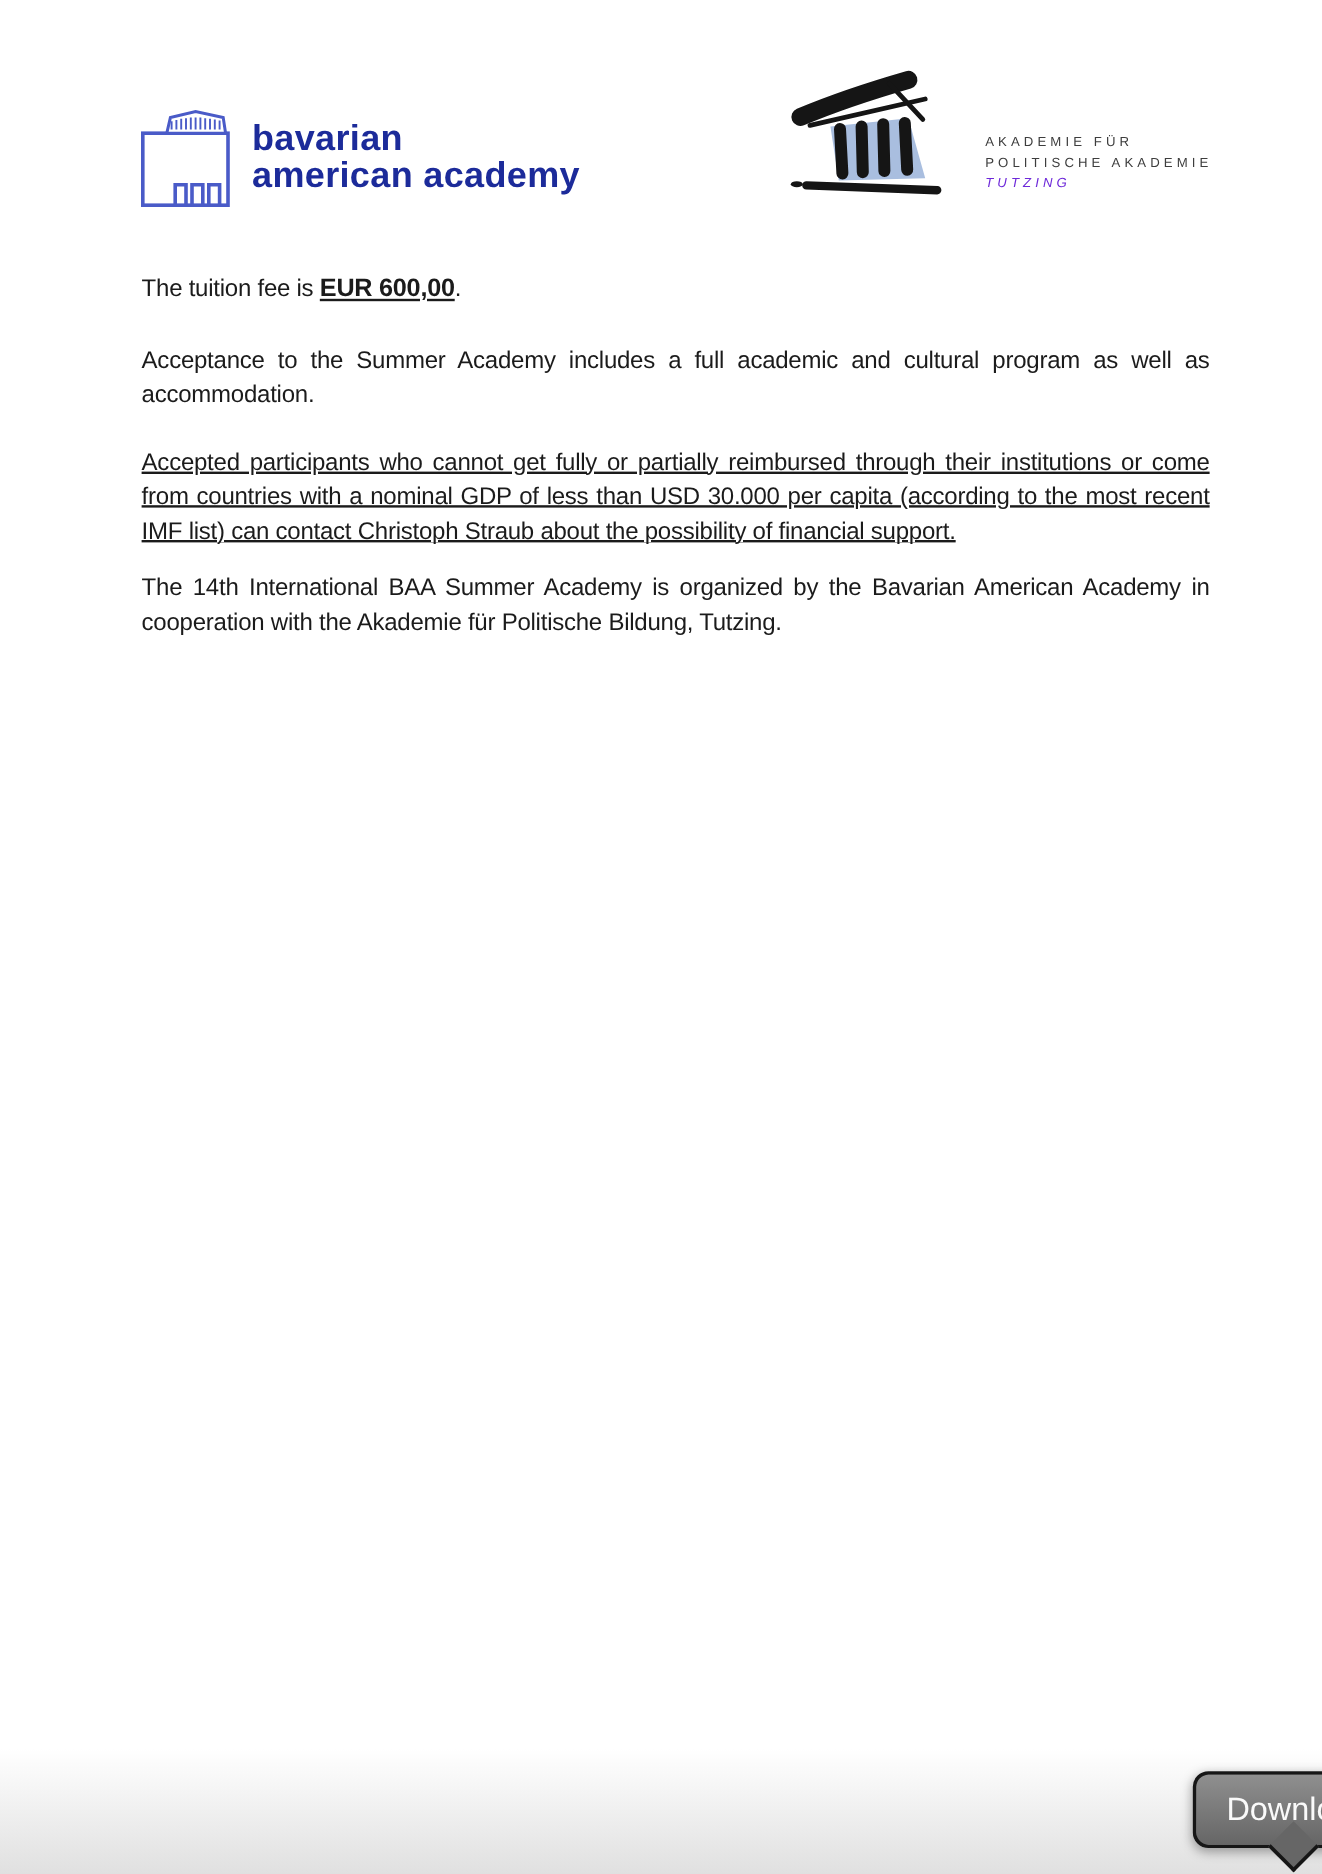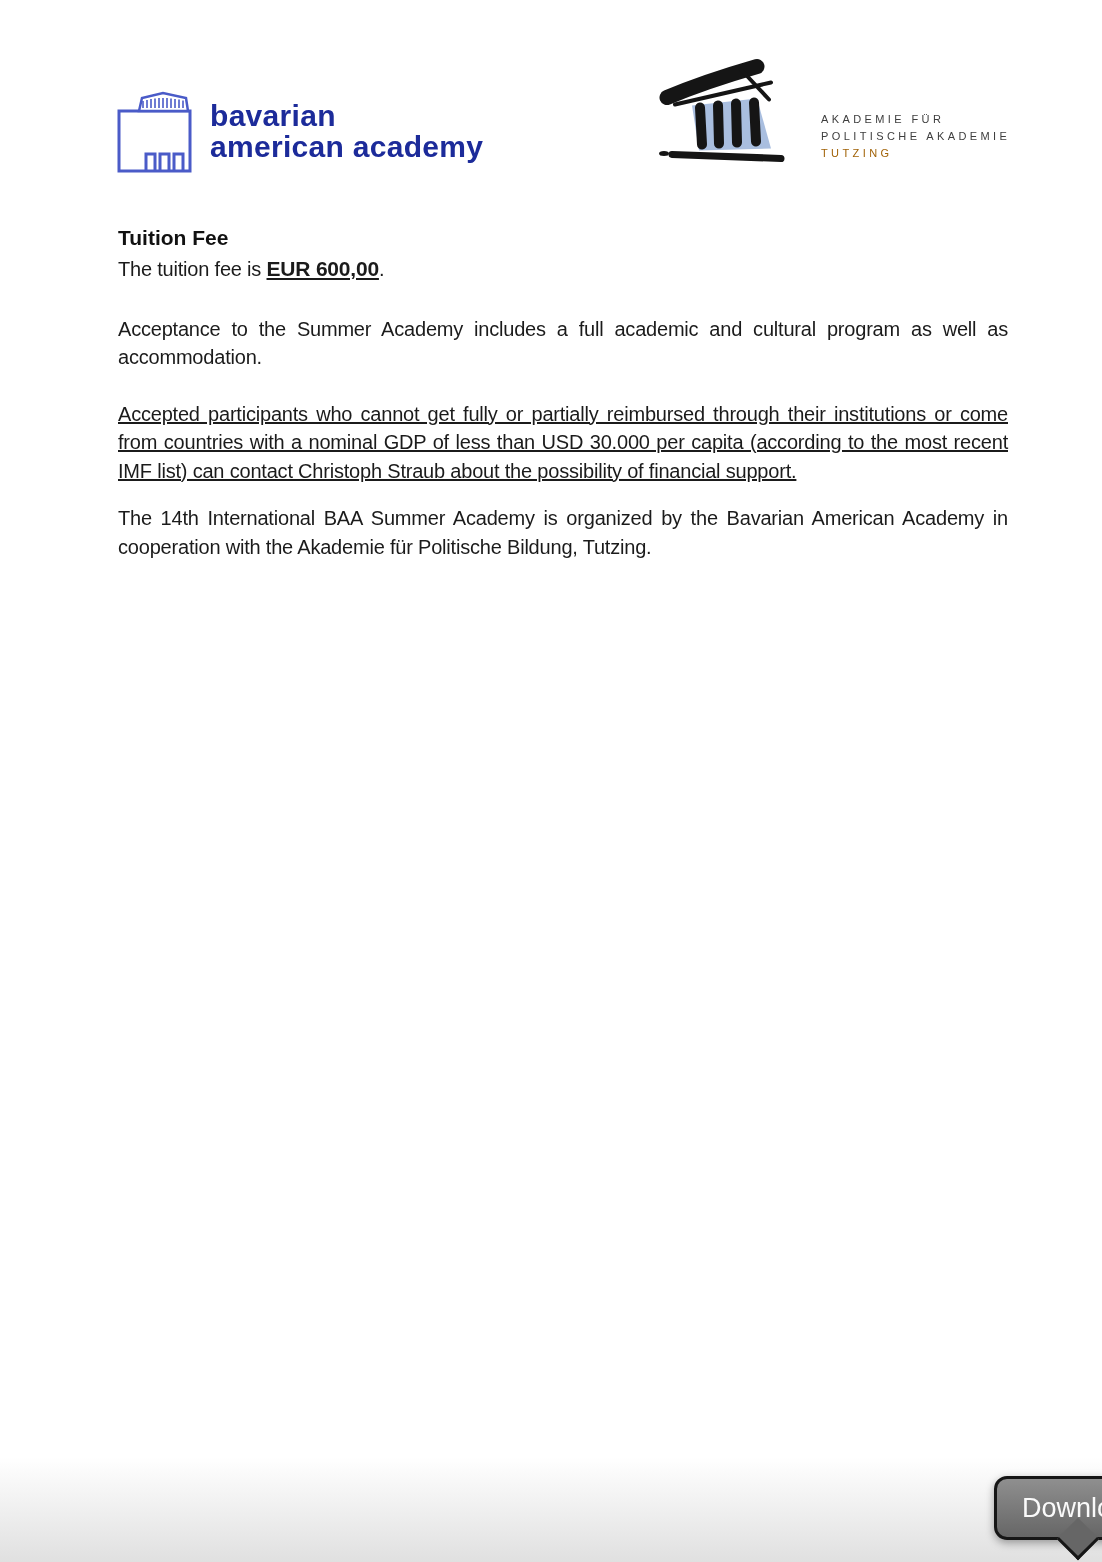--- a/index.html
+++ b/index.html
@@ -22,21 +22,21 @@
     font-size: 30px; font-weight: bold; line-height: 31px;
     color: #1c2b9a; letter-spacing: 0.3px; white-space: nowrap;
   }
   .apb-logo { position: absolute; left: 655px; top: 52px; }
   .apb-icon { width: 150px; height: 118px; }
   .apb-text {
     position: absolute; left: 135px; top: 59px;
     font-size: 11px; line-height: 17px; letter-spacing: 3.4px;
     color: #3d3d3d; white-space: nowrap; margin-left: 31px;
   }
-  .apb-text .tutzing { color: #a16207; }
+  .apb-text .tutzing { color: #6d28d9; font-style: italic; }
 
   
   .content { position: absolute; left: 118px; top: 224px; width: 890px; }
   .content h2 { font-size: 21px; font-weight: bold; line-height: 28px; color: #111; }
   .content p  { font-size: 20px; line-height: 28.5px; letter-spacing: -0.2px; }
   .fee-line { margin-top: 3px; }
   .fee-line b { font-size: 21px; text-decoration: underline; }
   .para { text-align: justify; }
   .gap-lg { margin-top: 31px; }
   .gap-md { margin-top: 28px; text-decoration: underline; }
@@ -126,21 +126,20 @@
         <div>AKADEMIE FÜR</div>
         <div>POLITISCHE AKADEMIE</div>
         <div class="tutzing">TUTZING</div>
       </div>
     </div>
 
   </div>
 
   <div class="content">
 
-    <h2>Tuition Fee</h2>
 
     <p class="fee-line"><span>The tuition fee is </span><b>EUR 600,00</b><span>.</span></p>
 
     <p class="para gap-lg">Acceptance to the Summer Academy includes a full academic and cultural program as well as accommodation.</p>
 
     <p class="para gap-md">Accepted participants who cannot get fully or partially reimbursed through their institutions or come from countries with a nominal GDP of less than USD 30.000 per capita (according to the most recent IMF list) can contact Christoph Straub about the possibility of financial support.</p>
 
 
     <p class="para gap-sm">The 14th International BAA Summer Academy is organized by the Bavarian American Academy in cooperation with the Akademie für Politische Bildung, Tutzing.</p>
 

